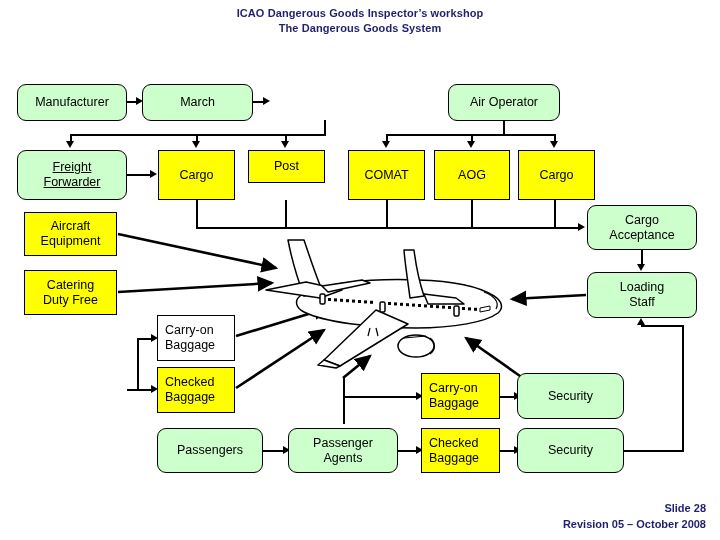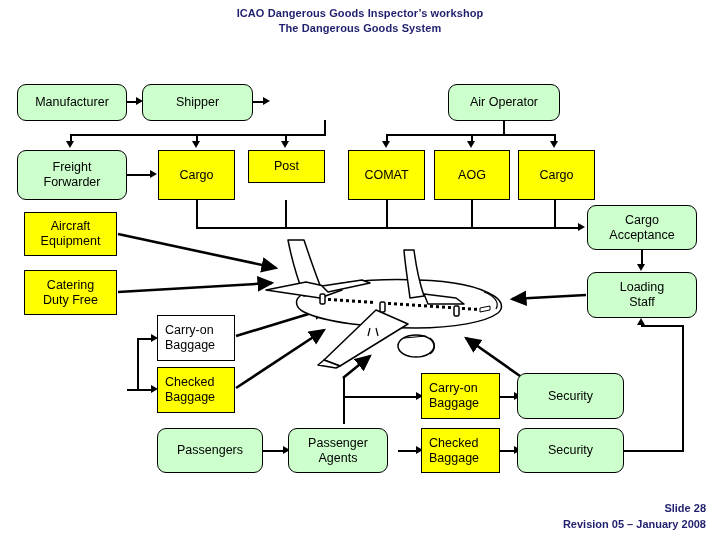--- a/index.html
+++ b/index.html
@@ -204,29 +204,29 @@
         <rect x="210" y="75.4" width="3" height="3"></rect>
       <rect x="216" y="75.8" width="3" height="3"></rect>
     </g>
   </svg>
 
   <div class="node green" style="left:17px;top:84px;width:110px;height:37px;">
     <span>Manufacturer</span>
   </div>
 
   <div class="node green" style="left:142px;top:84px;width:111px;height:37px;">
-    <span>Shipper</span>
+    <span>March</span>
   </div>
 
 
   <div class="node green" style="left:448px;top:84px;width:112px;height:37px;">
     <span>Air Operator</span>
   </div>
 
-  <div class="node green" style="left:17px;top:150px;width:110px;height:50px;">
+  <div class="node green" style="left:17px;top:150px;width:110px;height:50px;text-decoration:underline;">
     <span>
       <span>Freight</span><br>
       <span>Forwarder</span>
     </span>
   </div>
 
   <div class="node yellow" style="left:158px;top:150px;width:77px;height:50px;">
     <span>Cargo</span>
   </div>
 
@@ -286,21 +286,21 @@
     <span style="text-align:left;width:100%;padding-left:4px;box-sizing:border-box;">
       <span>Checked</span><br>
       <span>Baggage</span>
     </span>
   </div>
 
   <div class="node green" style="left:157px;top:428px;width:106px;height:45px;">
     <span>Passengers</span>
   </div>
 
-  <div class="node green" style="left:288px;top:428px;width:100px;height:45px;">
+  <div class="node green" style="left:288px;top:428px;width:110px;height:45px;">
     <span>
       <span>Passenger</span><br>
       <span>Agents</span>
     </span>
   </div>
 
   <div class="node yellow" style="left:421px;top:373px;width:79px;height:46px;">
     <span style="text-align:left;width:100%;padding-left:4px;box-sizing:border-box;">
       <span>Carry-on</span><br>
       <span>Baggage</span>
@@ -317,16 +317,16 @@
   <div class="node green" style="left:517px;top:373px;width:107px;height:46px;">
     <span>Security</span>
   </div>
 
   <div class="node green" style="left:517px;top:428px;width:107px;height:45px;">
     <span>Security</span>
   </div>
 
   <div class="footer">
     <div>Slide 28</div>
-    <div>Revision 05 – January 2008</div>
+    <div>Revision 05 – October 2008</div>
   </div>
 
 </div>
 
 </body></html>

